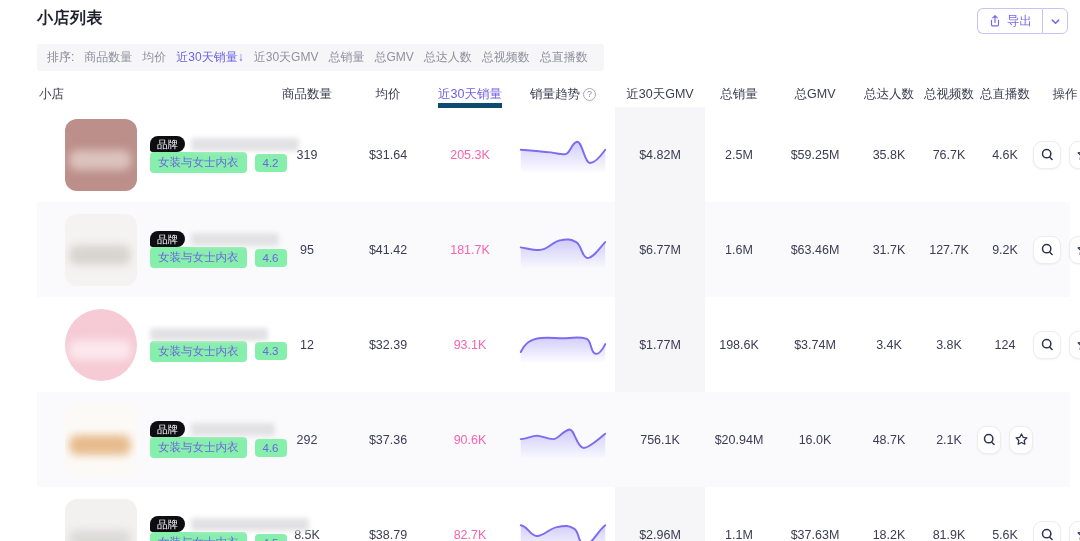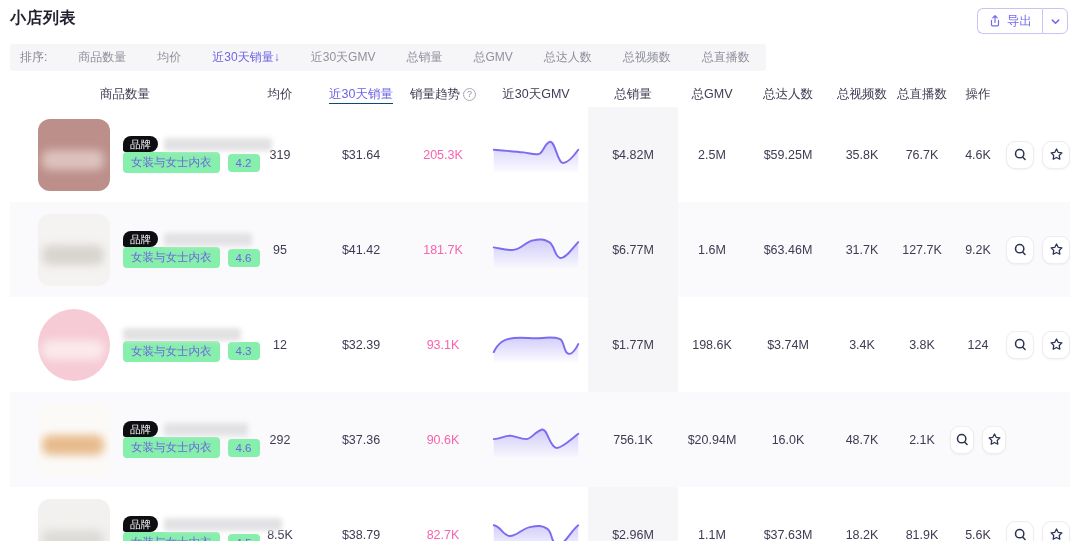--- a/index.html
+++ b/index.html
@@ -1,45 +1,45 @@
 <!DOCTYPE html>
 <html><head>
 <meta charset="utf-8">
 <style>
   * { margin:0; padding:0; box-sizing:border-box; }
   html,body { width:1080px; height:541px; overflow:hidden; background:#fff;
     font-family:"Liberation Sans","DejaVu Sans",sans-serif; }
-  .page { width:1080px; height:541px; position:relative; }
+  .page { width:1080px; height:541px; position:relative;padding-left:27px; }
 
   
   .topbar { display:flex; justify-content:space-between; align-items:flex-start; padding:8px 12px 0 10px; }
   .page-title { font-size:16px; font-weight:700; color:#1f1f2e; letter-spacing:.5px; }
   .export-group { display:inline-flex; }
   .export-main { display:inline-flex; align-items:center; gap:5px; height:26px; padding:0 10px;
     border:1px solid #c9c2f6; border-right:none; border-radius:6px 0 0 6px; color:#7468ee;
     font-size:12.5px; background:#fff; cursor:pointer; }
   .export-caret { display:inline-flex; align-items:center; justify-content:center; width:26px; height:26px;
     border:1px solid #c9c2f6; border-radius:0 6px 6px 0; background:#fff; cursor:pointer; }
 
   
-  .sortbar { display:inline-flex; align-items:center; gap:31px; margin:10px 0 0 10px;
+  .sortbar { display:inline-flex; align-items:center; gap:10px; margin:10px 0 0 10px;
     background:#f6f6f8; border-radius:3px; padding:5px 16px 5px 10px; font-size:12px; color:#90909f; }
   .sortbar .sort-label { color:#84848f; }
   .sort-item { cursor:pointer; white-space:nowrap; }
   .sort-item.active { color:#6e62e5; font-weight:400; }
 
   
   .tbl { margin-top:10px; padding:0 10px; }
   .trow { display:grid; grid-template-columns:230px 80px 82px 82px 104px 90px 68px 84px 64px 56px 56px 64px;
     align-items:center; }
   .thead { height:26px; font-size:12px; color:#5d5d72; }
   .thead .cell { text-align:center; }
   .thead .cell.shop-col { text-align:left; padding-left:2px; }
   .thead .cell.active-col { color:#6e62e5; }
-  .thead .cell.active-col .col-label { border-bottom:1px solid #0c4a6e; padding-bottom:2px; }
+  .thead .cell.active-col .col-label { border-bottom:5px solid #0c4a6e; padding-bottom:2px; }
   .help-icon { display:inline-flex; align-items:center; justify-content:center; width:13px; height:13px;
     border:1px solid #a8a8b8; border-radius:50%; font-size:9px; color:#8f8fa0; margin-left:3px;
     vertical-align:1px; line-height:1; }
 
   .tbody .trow { height:95px; }
   .tbody .trow:nth-child(even) { background:#fafafd; }
   .cell { font-size:12.5px; color:#3c3c52; text-align:center; }
   .cell.num { font-size:12.5px; }
   .cell.pink { color:#f763ae; }
   .cell.gmv-stripe { align-self:stretch; display:flex; align-items:center; justify-content:center; background:#f6f6f9; }
@@ -104,20 +104,21 @@
     <span class="sort-item">总销量</span>
     <span class="sort-item">总GMV</span>
     <span class="sort-item">总达人数</span>
     <span class="sort-item">总视频数</span>
     <span class="sort-item">总直播数</span>
   </div>
 
   
   <div class="tbl">
     <div class="trow thead">
+      <div class="cell shop-col">小店</div>
       <div class="cell">商品数量</div>
       <div class="cell">均价</div>
       <div class="cell active-col"><span class="col-label">近30天销量</span></div>
       <div class="cell"><span>销量趋势</span><span class="help-icon">?</span></div>
       <div class="cell">近30天GMV</div>
       <div class="cell">总销量</div>
       <div class="cell">总GMV</div>
       <div class="cell">总达人数</div>
       <div class="cell">总视频数</div>
       <div class="cell">总直播数</div>

